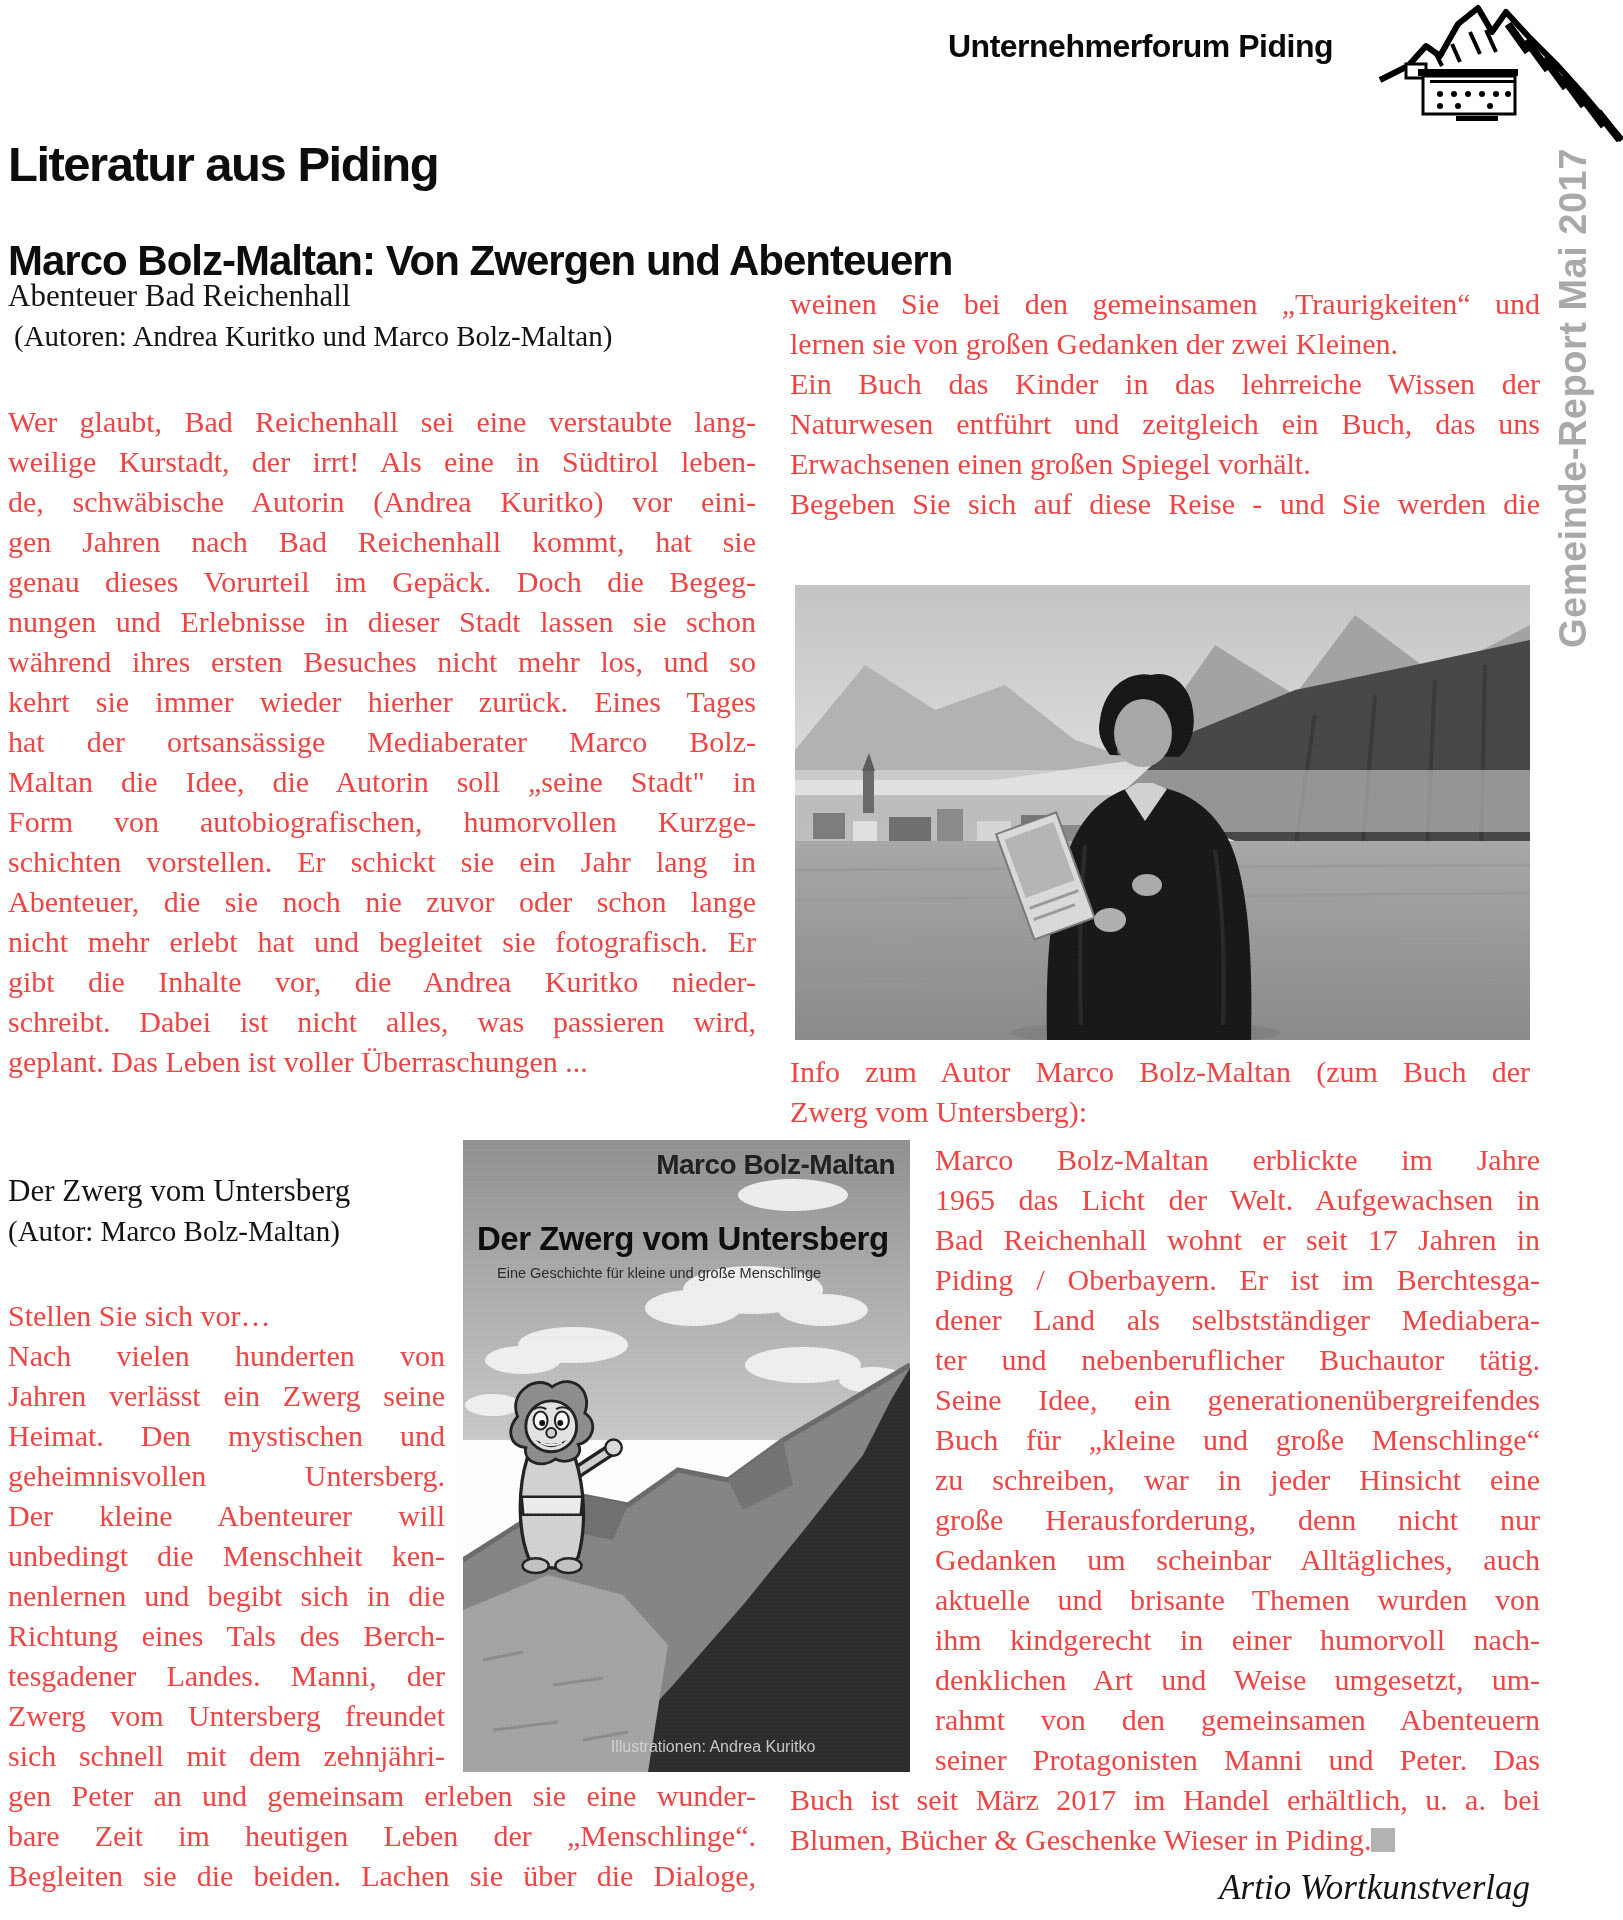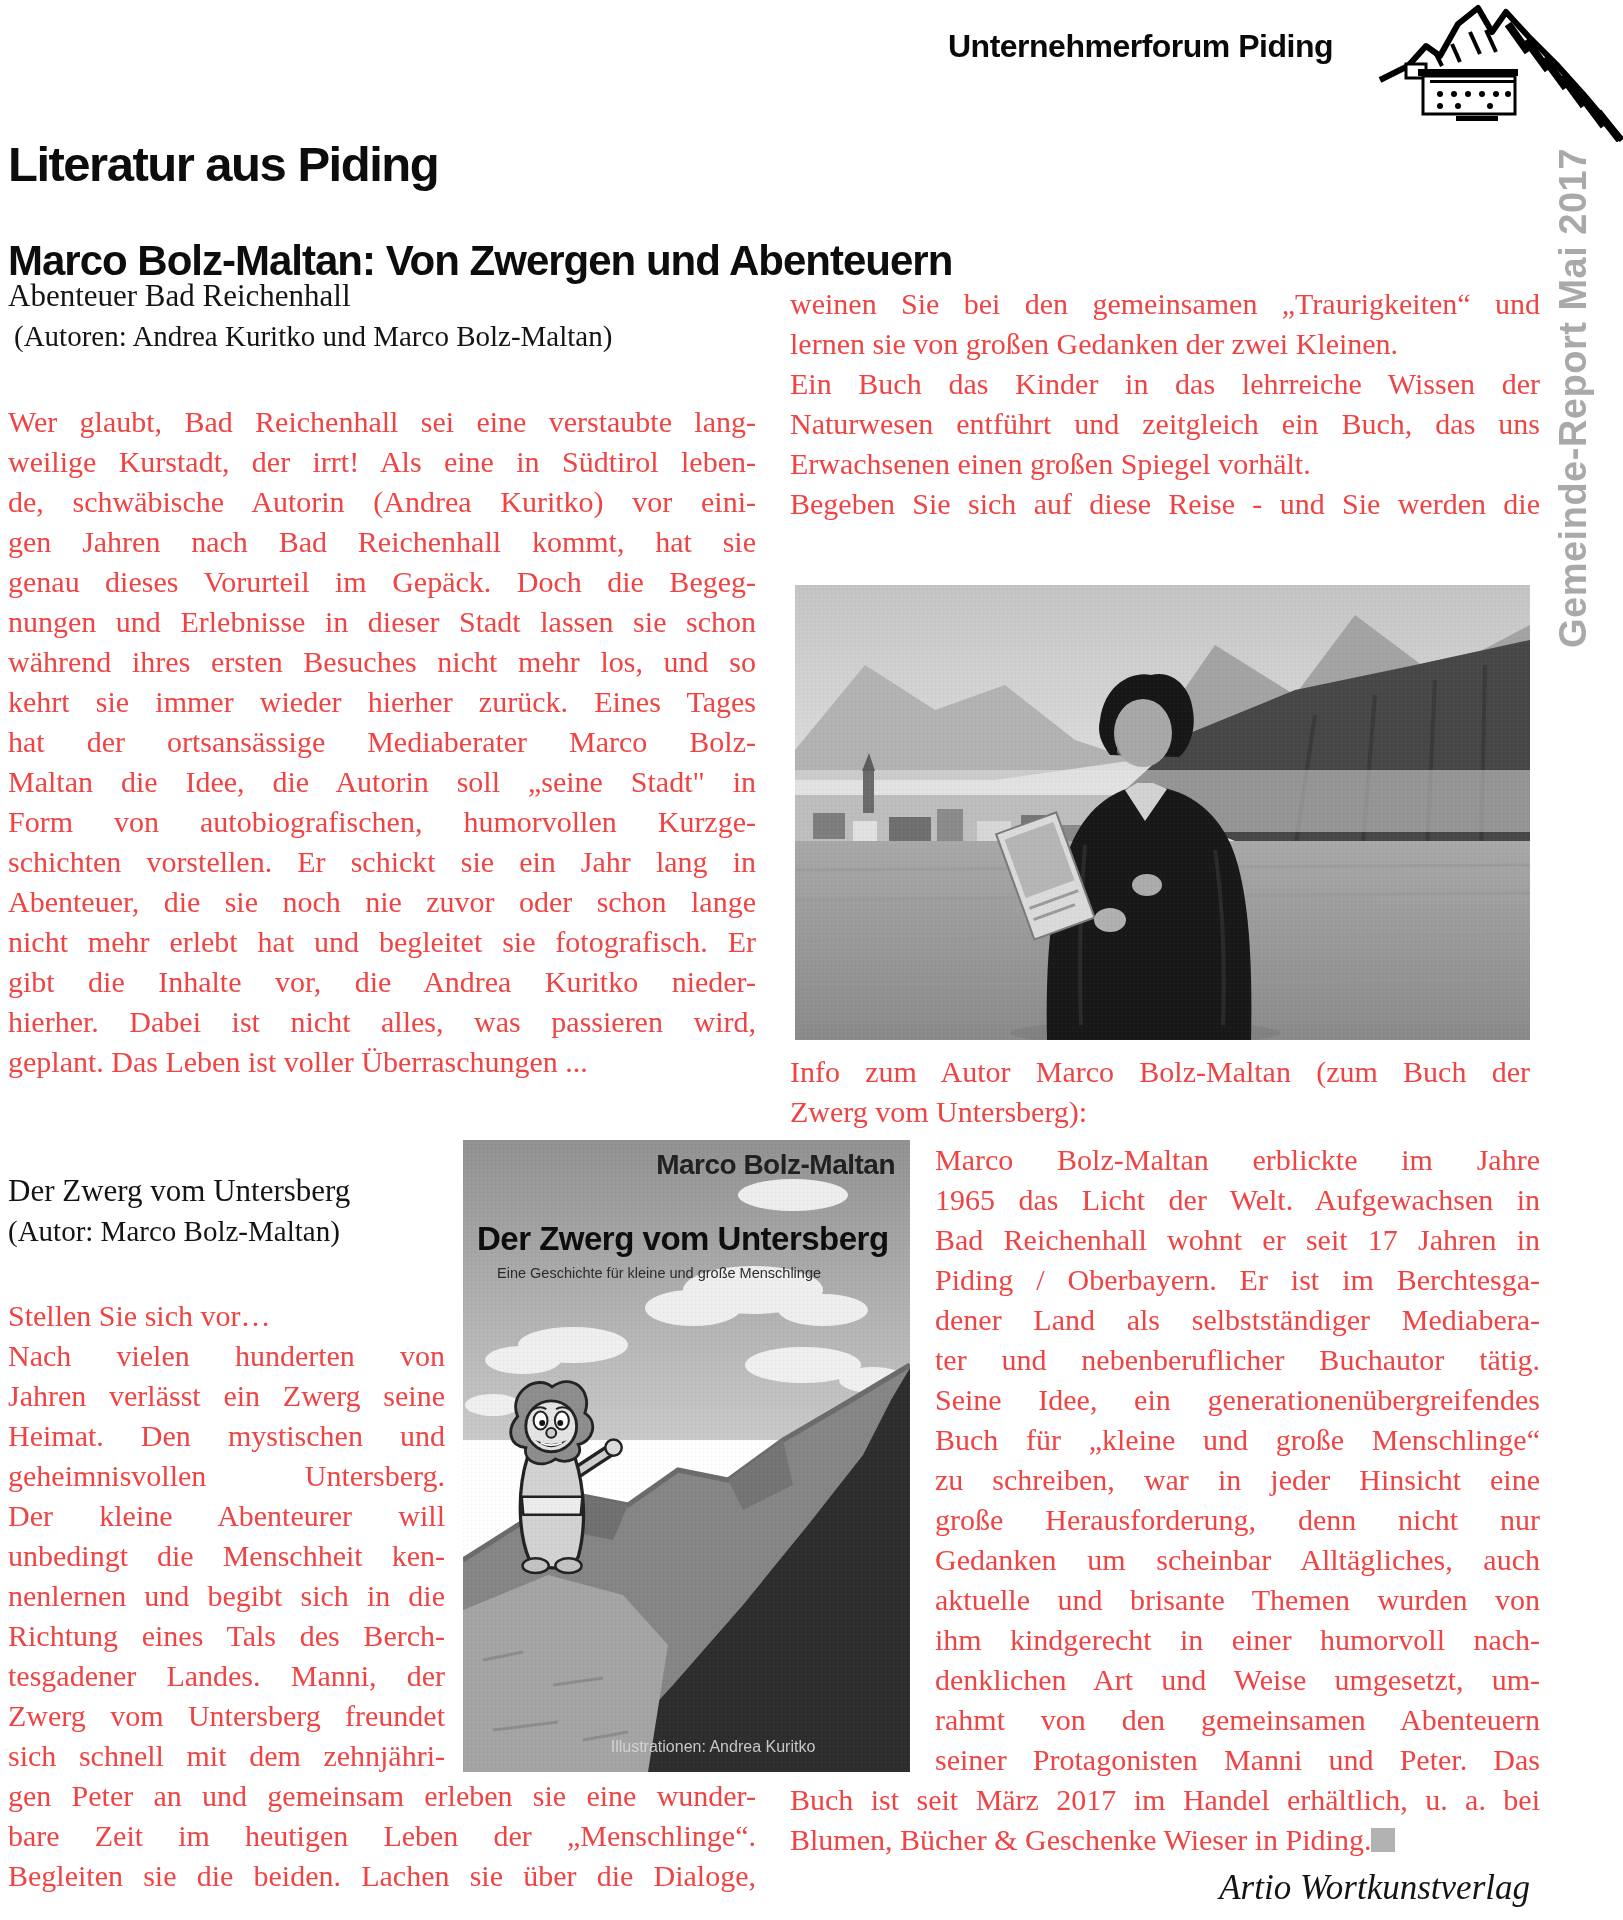--- a/index.html
+++ b/index.html
@@ -98,21 +98,21 @@
         <div class="jline">nungen und Erlebnisse in dieser Stadt lassen sie schon</div>
         <div class="jline">während ihres ersten Besuches nicht mehr los, und so</div>
         <div class="jline">kehrt sie immer wieder hierher zurück. Eines Tages</div>
         <div class="jline">hat der ortsansässige Mediaberater Marco Bolz-</div>
         <div class="jline">Maltan die Idee, die Autorin soll „seine Stadt" in</div>
         <div class="jline">Form von autobiografischen, humorvollen Kurzge-</div>
         <div class="jline">schichten vorstellen. Er schickt sie ein Jahr lang in</div>
         <div class="jline">Abenteuer, die sie noch nie zuvor oder schon lange</div>
         <div class="jline">nicht mehr erlebt hat und begleitet sie fotografisch. Er</div>
         <div class="jline">gibt die Inhalte vor, die Andrea Kuritko nieder-</div>
-        <div class="jline">hierher. Dabei ist nicht alles, was passieren wird,</div>
+        <div class="jline">schreibt. Dabei ist nicht alles, was passieren wird,</div>
       </div>
     <div class="line">geplant. Das Leben ist voller Überraschungen ...</div>
   </div>
 
   <div class="abs sec-heading" style="left:8px; top:1171px; width:748px;">Der Zwerg vom Untersberg</div>
   <div class="abs byline" style="left:8px; top:1211px; width:748px;">(Autor: Marco Bolz-Maltan)</div>
 
   <div class="abs body-text line" style="left:8px; top:1296px; width:437px;">Stellen Sie sich vor…</div>
 
   <div class="abs body-text" style="left:8px; top:1336px; width:437px;">

